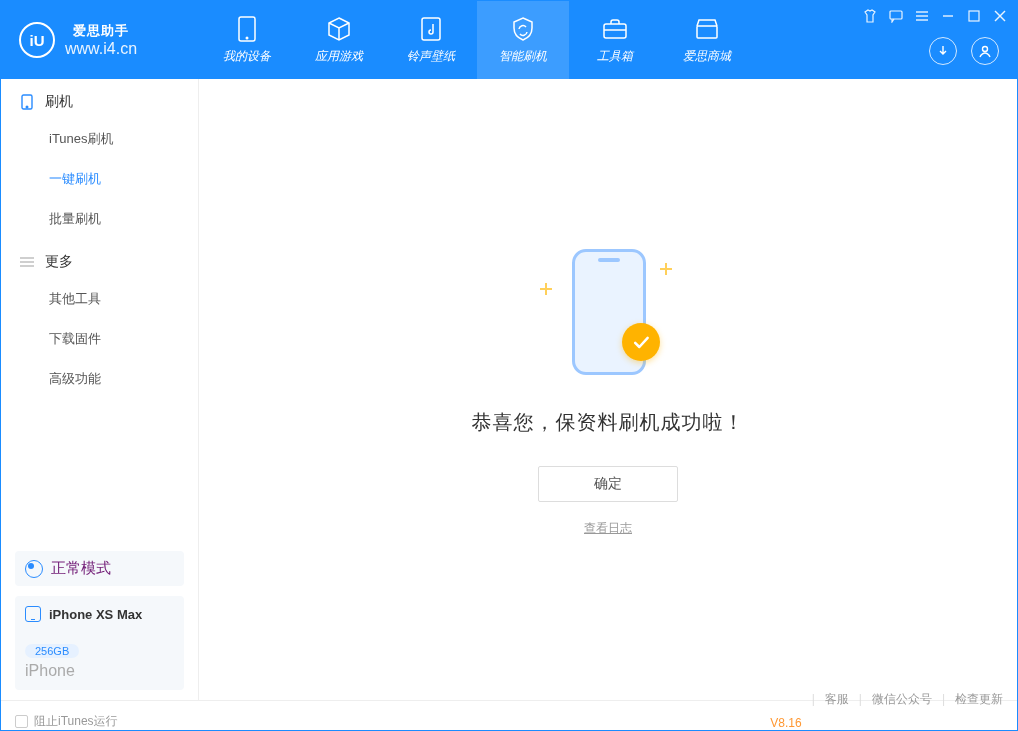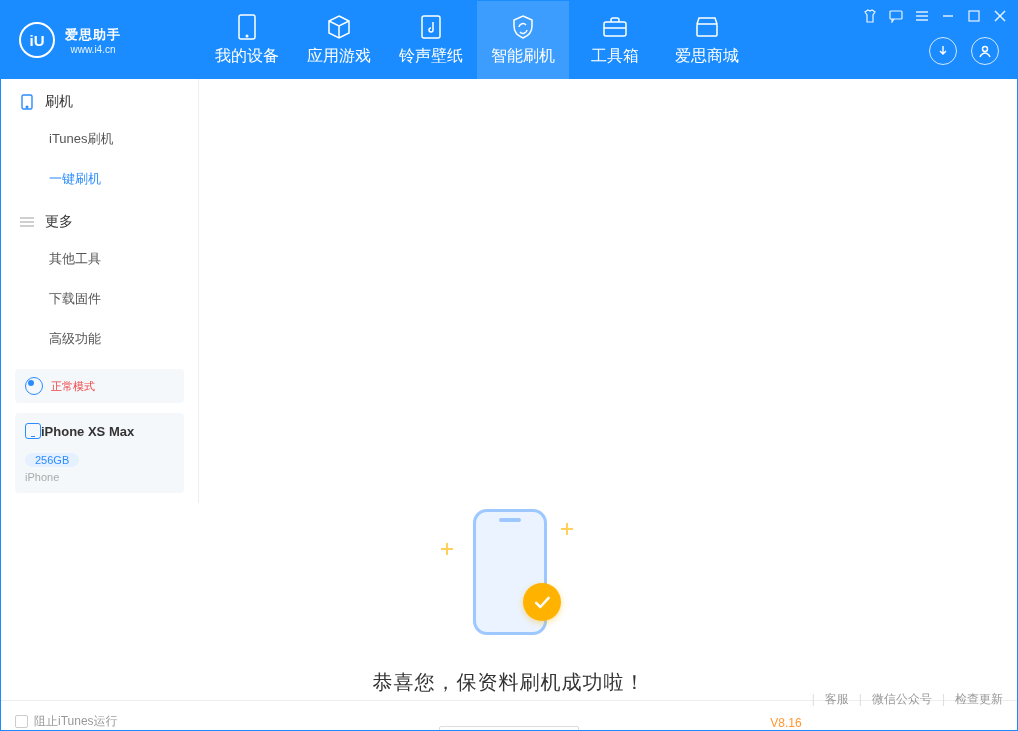--- a/index.html
+++ b/index.html
@@ -5,53 +5,53 @@
 * { margin: 0; padding: 0; box-sizing: border-box; font-family: "Microsoft YaHei", Arial, sans-serif; }
 body { background: #fff; width: 1018px; height: 731px; overflow: hidden; border: 1px solid #1a8cff; }
 
 
 .header { background: linear-gradient(to bottom, #1a8cff, #1a8cff); height: 78px; display: flex; align-items: center; color: #fff; position: relative; text-align: center; }
 .logo-area { display: flex; align-items: center; padding: 0 18px; width: 200px; }
 .logo-icon { width: 36px; height: 36px; border: 2.5px solid #fff; border-radius: 50%; display: flex; align-items: center; justify-content: center; margin-right: 10px; }
 .logo-icon svg { width: 20px; height: 20px; }
 .logo-text { display: flex; flex-direction: column; }
 .logo-title { font-size: 13px; font-weight: bold; letter-spacing: 1px; }
-.logo-sub { font-size: 10px; opacity: .9; }
+.logo-sub { font-size: 16px; opacity: .9; }
 
 .nav-tabs { display: flex; height: 100%; }
 .nav-tab { width: 92px; display: flex; flex-direction: column; align-items: center; justify-content: center; cursor: pointer; position: relative; }
 .nav-tab.active { background: rgba(255,255,255,.15); }
 .nav-tab-icon { width: 26px; height: 26px; margin-bottom: 6px; display: flex; align-items: center; justify-content: center; }
-.nav-tab-label { font-size: 16px; }
+.nav-tab-label { font-size: 12px; font-style: italic; }
 
 .window-controls { position: absolute; top: 8px; right: 10px; display: flex; gap: 12px; align-items: center; }
 .win-ctrl { width: 14px; height: 14px; color: #fff; opacity: .9; cursor: pointer; display: flex; align-items: center; justify-content: center; }
 
 .header-right-icons { position: absolute; right: 18px; bottom: 14px; display: flex; gap: 14px; }
 .hdr-circle { width: 28px; height: 28px; border: 1.5px solid rgba(255,255,255,.8); border-radius: 50%; display: flex; align-items: center; justify-content: center; cursor: pointer; }
 
 
-.body { display: flex; height: calc(100% - 78px - 30px); flex-direction: column; }
+.body { display: flex; height: calc(100% - 78px - 30px); }
 .sidebar { width: 198px; border-right: 1px solid #eee; background: #fff; display: flex; flex-direction: column; }
 .nav-group-hdr { display: flex; align-items: center; padding: 14px 18px 8px; font-size: 14px; color: #333; font-weight: 500; }
 .nav-group-hdr .ghicon { width: 16px; height: 16px; margin-right: 10px; display: flex; align-items: center; justify-content: center; color: #2a8cff; }
 .nav-item { padding: 11px 18px 11px 48px; font-size: 13px; color: #555; cursor: pointer; }
 .nav-item.active { color: #2a8cff; }
 
 .sidebar-spacer { flex: 1; }
 .device-panel { padding: 10px 14px; }
-.mode-row { background: #f5f8fb; border-radius: 4px; padding: 8px 10px; display: flex; align-items: center; font-size: 11px; color: #ef4444; margin-bottom: 10px; }
+.mode-row { background: #f5f8fb; border-radius: 4px; padding: 8px 10px; display: flex; align-items: center; font-size: 15px; color: #701a75; margin-bottom: 10px; }
 .mode-row .micon { width: 18px; height: 18px; border: 1.5px solid #2a8cff; border-radius: 50%; margin-right: 8px; position: relative; }
 .mode-row .micon::after { content:""; position:absolute; width:6px; height:6px; background:#2a8cff; border-radius:50%; top:2px; left:2px; }
 .device-card { background: #f5f8fb; border-radius: 4px; padding: 10px 10px; font-size: 13px; color: #333; }
-.device-card .dv-top { display:flex; align-items:center; font-weight:600; }
+.device-card .dv-top { display:flex; align-items:center; gap:8px; font-weight:600; }
 .device-card .dvicon { width:16px; height:16px; border:1.5px solid #2a8cff; border-radius:3px; position:relative; }
 .device-card .dvicon::after{content:""; position:absolute; bottom:1px; left:50%; transform:translateX(-50%); width:4px; height:1.5px; background:#2a8cff;}
-.storage-pill { display:inline-block; background:#e6f1ff; color:#2a8cff; border-radius:10px; padding:1px 10px; font-size:11px; margin-top:14px;text-align:right; }
-.device-sub { color:#aaa; font-size:11px; margin-top:4px; }
+.storage-pill { display:inline-block; background:#e6f1ff; color:#2a8cff; border-radius:10px; padding:1px 10px; font-size:11px; margin-top:22px;text-align:right; }
+.device-sub { color:#aaa; font-size:16px; margin-top:4px; }
 
 .opts-box { margin: 12px 10px; border: 2px solid #e74c3c; border-radius: 2px; padding: 10px 8px; display:flex; gap:16px; }
 .chk { display:flex; align-items:center; gap:6px; font-size:12px; color:#bbb; cursor:pointer; }
 .chk-box { width:13px; height:13px; border:1px solid #ccc; border-radius:2px; }
 
 
 .main { flex:1; position:relative; display:flex; flex-direction:column; align-items:center; justify-content:center; }
 .illus { width:140px; height:140px; position:relative; margin-bottom:26px; }
 .phone { position:absolute; left:34px; top:6px; width:74px; height:126px; border:3px solid #9cc7ff; border-radius:14px; background:#eaf3ff; }
 .phone::before{content:""; position:absolute; top:6px; left:50%; transform:translateX(-50%); width:22px; height:4px; background:#9cc7ff; border-radius:3px;}
@@ -209,20 +209,21 @@
       <span class="ghicon">
           <svg width="12" height="16" viewBox="0 0 12 16" fill="none" stroke="#2a8cff" stroke-width="1.4">
             <rect x="1" y="1" width="10" height="14" rx="1.5"></rect>
             <circle cx="6" cy="13" r=".8" fill="#2a8cff"></circle>
           </svg>
         </span>
       <span>刷机</span>
     </div>
     <div class="nav-item">iTunes刷机</div>
     <div class="nav-item active">一键刷机</div>
+    <div class="nav-item">批量刷机</div>
 
     <div class="nav-group-hdr">
       <span class="ghicon" style="color:#bbb">
           <svg width="14" height="12" viewBox="0 0 14 12" stroke="#bbb" stroke-width="1.4">
             <line x1="0" y1="2" x2="14" y2="2"></line>
             <line x1="0" y1="6" x2="14" y2="6"></line>
             <line x1="0" y1="10" x2="14" y2="10"></line>
           </svg>
         </span>
       <span>更多</span>

